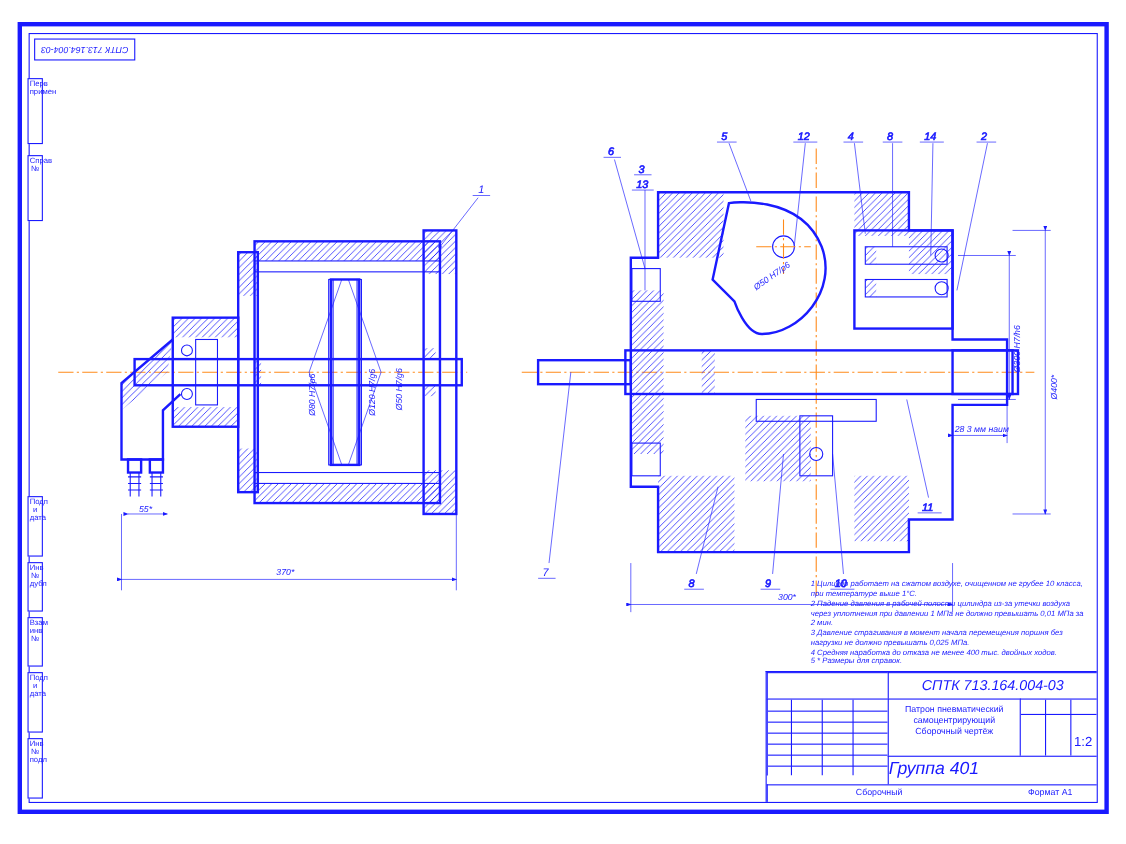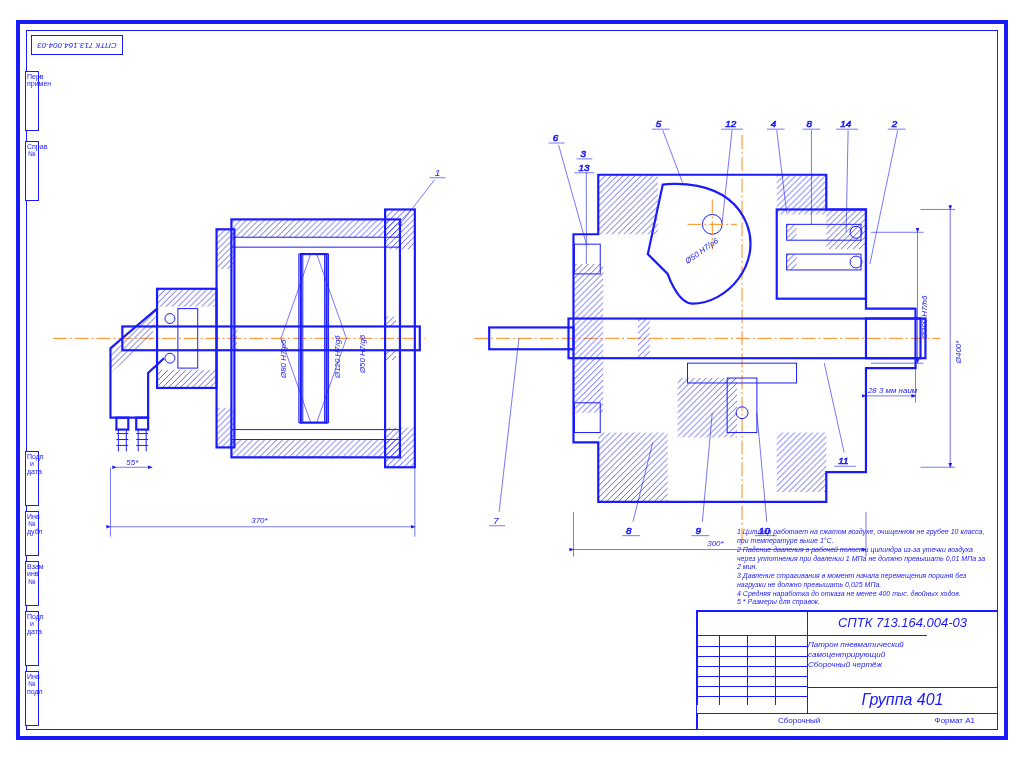--- a/index.html
+++ b/index.html
@@ -258,28 +258,34 @@
         <div class="tb-cell" style="left:78px;width:32px"></div>
 
         <div style="position:absolute;left:0;right:0;top:10px;border-top:1px solid #1a1aff"></div>
         <div style="position:absolute;left:0;right:0;top:20px;border-top:1px solid #1a1aff"></div>
         <div style="position:absolute;left:0;right:0;top:30px;border-top:1px solid #1a1aff"></div>
         <div style="position:absolute;left:0;right:0;top:40px;border-top:1px solid #1a1aff"></div>
         <div style="position:absolute;left:0;right:0;top:50px;border-top:1px solid #1a1aff"></div>
         <div style="position:absolute;left:0;right:0;top:60px;border-top:1px solid #1a1aff"></div>
       </div>
 
-      <div class="tb-row" style="left:110px;top:24px;width:120px;height:52px;font-style:italic;line-height:1.25;padding-top:4px">
+      <div class="tb-row" style="left:110px;top:24px;width:120px;height:52px;text-align:center;line-height:1.25;padding-top:4px">
         <div>Патрон пневматический</div>
         <div>самоцентрирующий</div>
         <div>Сборочный чертёж</div>
       </div>
 
-
-      <div class="tb-row" style="left:110px;top:76px;right:0;height:26px;font-size:16px;text-align:center;line-height:24px;font-style:italic">Группа 401</div>
+      <div class="tb-row" style="left:230px;top:24px;right:0;height:52px">
+        <div style="position:absolute;left:0;right:0;top:0;height:14px;border-bottom:1px solid #1a1aff"></div>
+        <div style="position:absolute;left:0;width:33%;top:0;bottom:0;border-right:1px solid #1a1aff"></div>
+        <div style="position:absolute;left:33%;width:33%;top:0;bottom:0;border-right:1px solid #1a1aff"></div>
+        <div style="position:absolute;right:4px;bottom:6px;font-size:12px">1:2</div>
+      </div>
+
+      <div class="tb-row" style="left:110px;top:76px;right:0;height:26px;font-size:16px;line-height:24px;font-style:italic">Группа 401</div>
 
       <div class="tb-row" style="left:0;top:102px;right:0;height:16px">
         <span style="position:absolute;left:80px;top:2px">Сборочный</span>
         <span style="position:absolute;right:22px;top:2px">Формат  А1</span>
       </div>
     </div>
 
   </div>
 </div>
 

